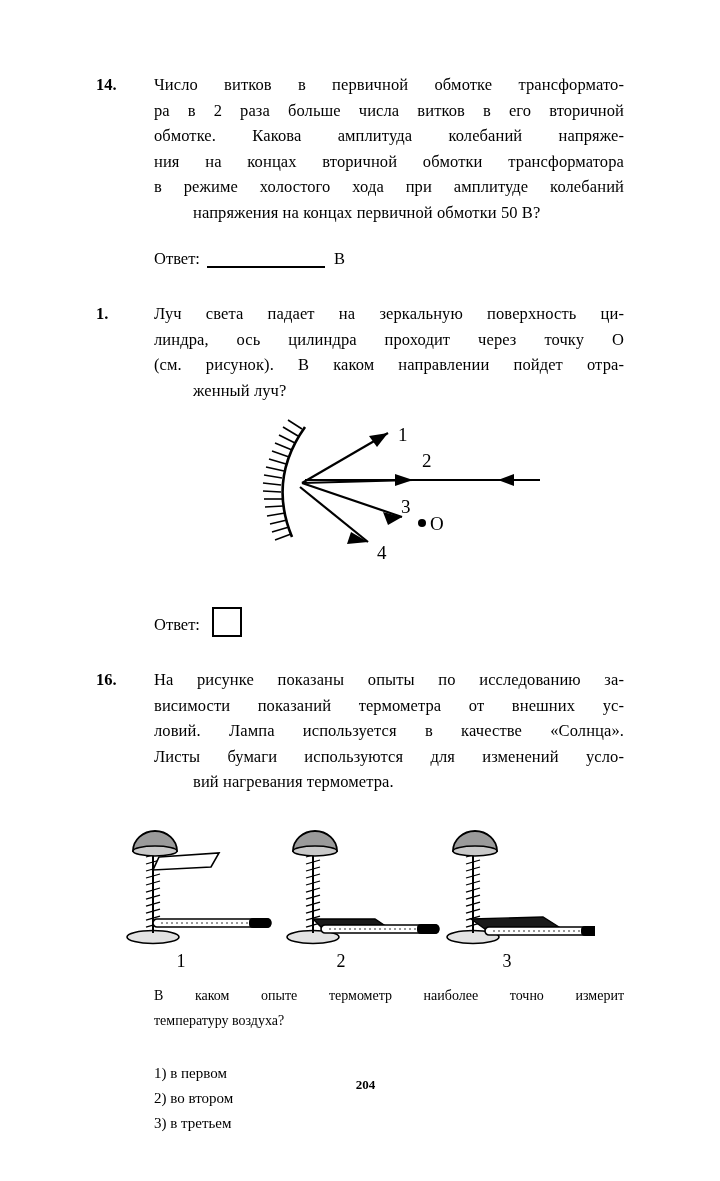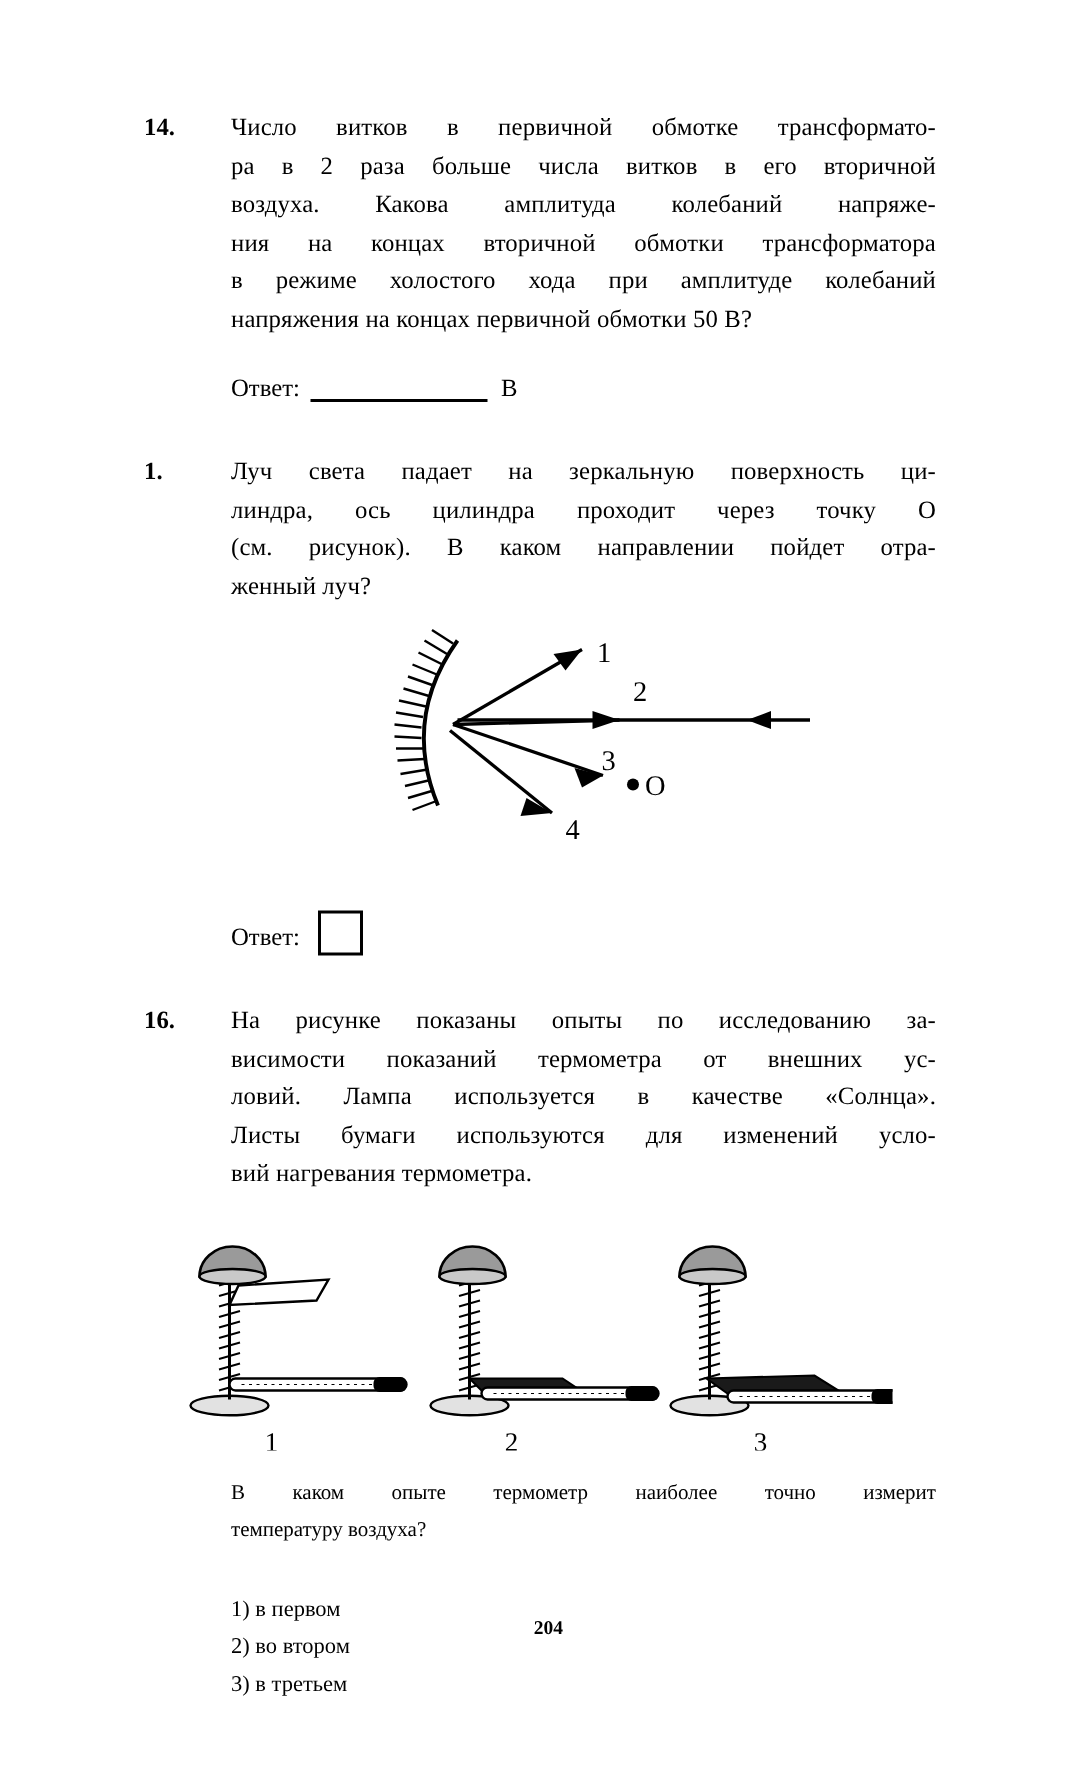--- a/index.html
+++ b/index.html
@@ -50,20 +50,21 @@
   }
   .q-text {
     font-size: 16.5px;
     line-height: 25.5px;
     text-align: justify;
     text-align-last: justify;
     letter-spacing: 0.1px;
   }
   .q-text .last {
     text-align-last: left;
+    margin-left: 39px;
   }
   .line {
     display: block;
     text-align: justify;
     text-align-last: justify;
     white-space: nowrap;
   }
   .line.last {
     text-align-last: left;
   }
@@ -150,21 +151,21 @@
 
 <div class="page">
   <div class="content">
 
     <div class="q">
       <div class="q-num">14.</div>
       <div class="q-body">
         <div class="q-text">
           <span class="line">Число витков в первичной обмотке трансформато-</span>
           <span class="line">ра в 2 раза больше числа витков в его вторичной</span>
-          <span class="line">воздуха. Какова амплитуда колебаний напряже-</span>
+          <span class="line">обмотке. Какова амплитуда колебаний напряже-</span>
           <span class="line">ния на концах вторичной обмотки трансформатора</span>
           <span class="line">в режиме холостого хода при амплитуде колебаний</span>
           <span class="line last">напряжения на концах первичной обмотки 50 В?</span>
         </div>
       </div>
     </div>
 
     <div class="answer-row">
       <span class="answer-label">Ответ:</span>
       <span class="answer-blank"></span>

